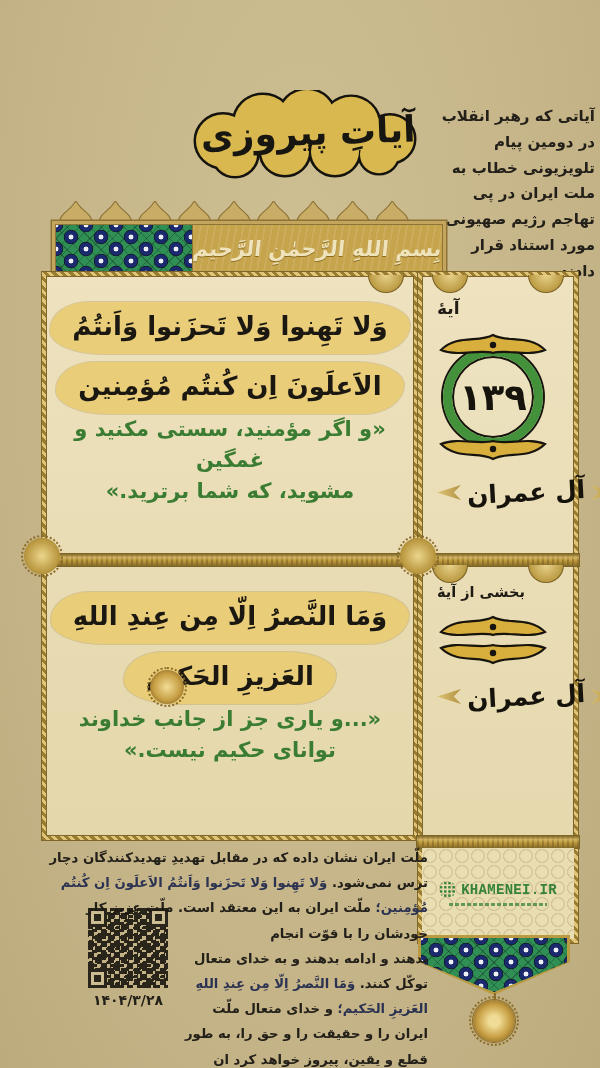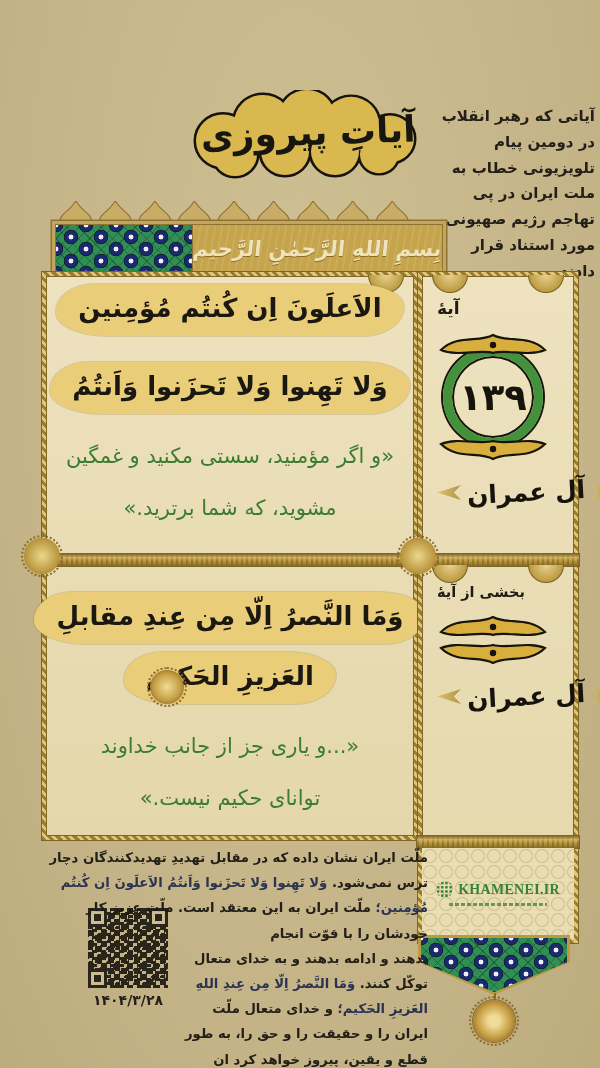--- a/index.html
+++ b/index.html
@@ -79,22 +79,22 @@
   .cloud{
     display:inline-block;direction:rtl;white-space:nowrap;
     font-size:26px;font-weight:bold;color:#1b1812;
     background:#e9cd79;padding:9px 22px 13px;
     border-radius:50px 62px 54px 68px / 36px 30px 38px 30px;
     box-shadow:0 0 0 1px rgba(150,118,45,.25);
   }
   .vl-1{margin-top:26px;}
   .vl-2{margin-top:8px;}
   .translation{
-    margin-top:16px;direction:rtl;text-align:center;white-space:pre-line;
-    color:#3b7c33;font-weight:normal;font-size:21px;line-height:52px;
+    margin-top:0;direction:rtl;text-align:center;white-space:pre-line;
+    color:#3b7c33;font-weight:bold;font-size:21px;line-height:31px;
   }
   .small-rosette{
     position:absolute;left:104px;top:104px;width:34px;height:34px;border-radius:50%;
     background:radial-gradient(#f0dc96, #c79f44 55%, #95722c 78%, #b28c36);
     outline:2px dotted #8a6b28;outline-offset:1px;
   }
   .edge-rosette{
     position:absolute;width:36px;height:36px;border-radius:50%;
     background:radial-gradient(#ecd68c, #bb9a42 62%, #8a6b28);
     outline:2px dotted #8a6b28;outline-offset:1px;z-index:3;
@@ -137,21 +137,21 @@
     background-color:#e9ddb3;
     background-image:radial-gradient(circle, transparent 5.5px, rgba(150,120,50,.25) 6px 6.8px, transparent 7.4px);
     background-size:16px 16px;
     display:flex;flex-direction:column;align-items:center;justify-content:center;gap:5px;
   }
   .logo-row{display:flex;align-items:center;gap:5px;direction:ltr;}
   .logo-burst{
     width:17px;height:17px;border-radius:50%;
     background:radial-gradient(#37823a 1.1px, transparent 1.5px);background-size:4.2px 4.2px;
   }
-  .logo-text{font-size:14px;font-weight:bold;color:#37823a;letter-spacing:.3px;font-family:Liberation Serif, serif;}
+  .logo-text{font-size:14px;font-weight:bold;color:#37823a;letter-spacing:.3px;font-family:Liberation Mono, monospace;}
   .logo-subline{width:98px;height:3px;background:repeating-linear-gradient(90deg, rgba(55,130,58,.75) 0 4px, transparent 4px 6px);}
 
   
   .tile-point{
     position:absolute;left:418px;top:935px;width:152px;height:60px;
     background:#bb9a42;clip-path:polygon(0 0,100% 0,100% 45%,50% 100%,0 45%);
   }
   .tile-point-fill{position:absolute;inset:3px;clip-path:polygon(0 0,100% 0,100% 45%,50% 100%,0 45%);}
   .hang-medallion{
     position:absolute;left:473px;top:1000px;width:42px;height:42px;border-radius:50%;
@@ -242,37 +242,37 @@
     <div class="tiles band-tiles"></div>
     <div class="bismillah-panel">
       <span class="bismillah">بِسمِ اللهِ الرَّحمٰنِ الرَّحیم</span>
     </div>
   </div>
 
   <div class="main-panel gold-frame">
     <span class="hang-rosette hr-right"></span>
 
     <div class="block block-1">
+      <div class="verse-line vl-1">
+        <span class="cloud">وَلا تَهِنوا وَلا تَحزَنوا وَاَنتُمُ</span>
+      </div>
       <div class="verse-line vl-2">
         <span class="cloud">الاَعلَونَ اِن کُنتُم مُؤمِنین</span>
-      </div>
-      <div class="verse-line vl-1">
-        <span class="cloud">وَلا تَهِنوا وَلا تَحزَنوا وَاَنتُمُ</span>
       </div>
       <div class="translation">«و اگر مؤمنید، سستی مکنید و غمگین
 مشوید، که شما برترید.»</div>
     </div>
 
     <div class="gold-divider" style="top:278px;"></div>
     <span class="edge-rosette er-left"></span>
     <span class="edge-rosette er-right"></span>
 
     <div class="block block-2">
       <div class="verse-line vl-1">
-        <span class="cloud">وَمَا النَّصرُ اِلّا مِن عِندِ مقابلِ</span>
+        <span class="cloud">وَمَا النَّصرُ اِلّا مِن عِندِ اللهِ</span>
       </div>
       <div class="verse-line vl-2">
         <span class="cloud">العَزیزِ الحَکیم</span>
       </div>
       <span class="small-rosette"></span>
       <div class="translation">«...و یاری جز از جانب خداوند
 توانای حکیم نیست.»</div>
     </div>
   </div>
 

